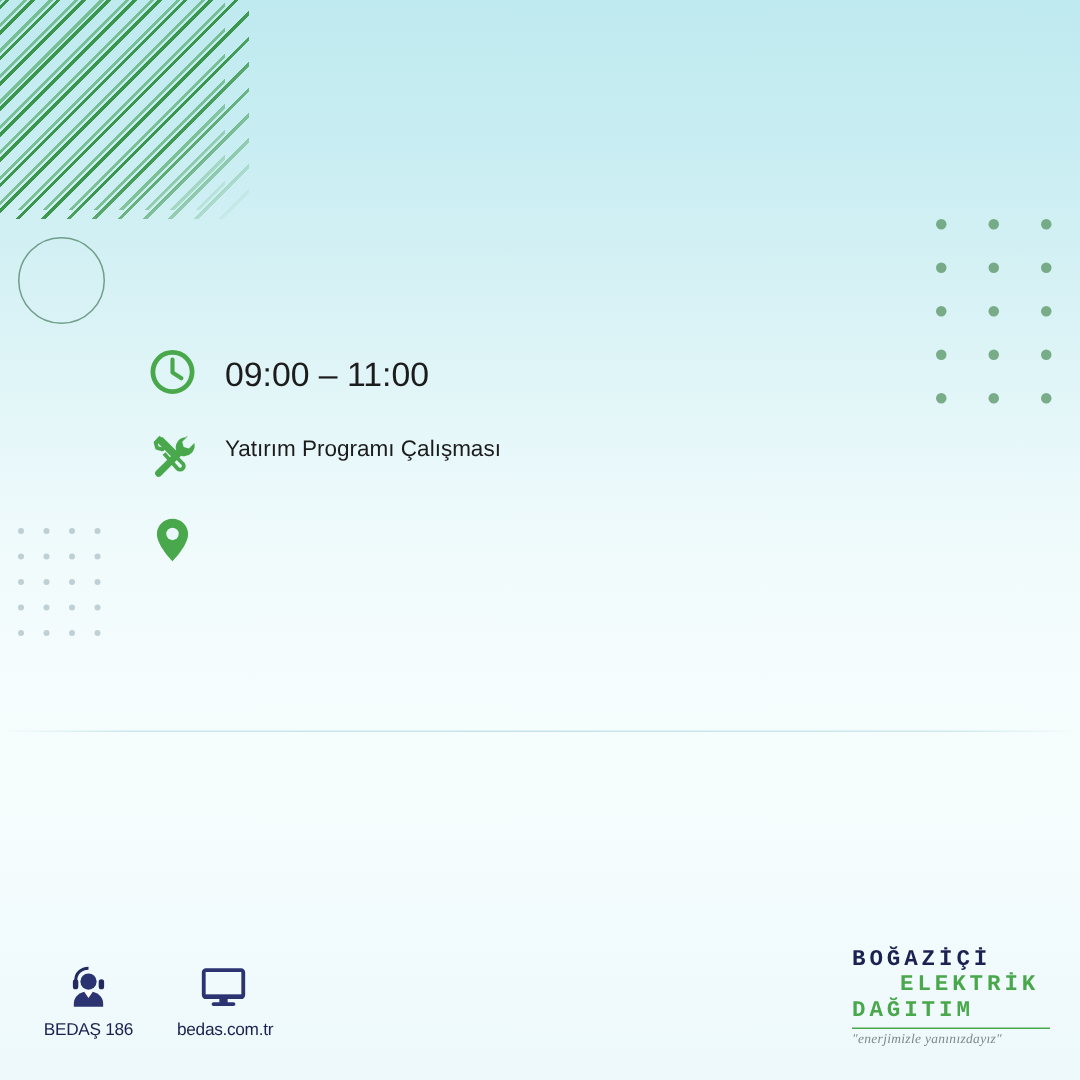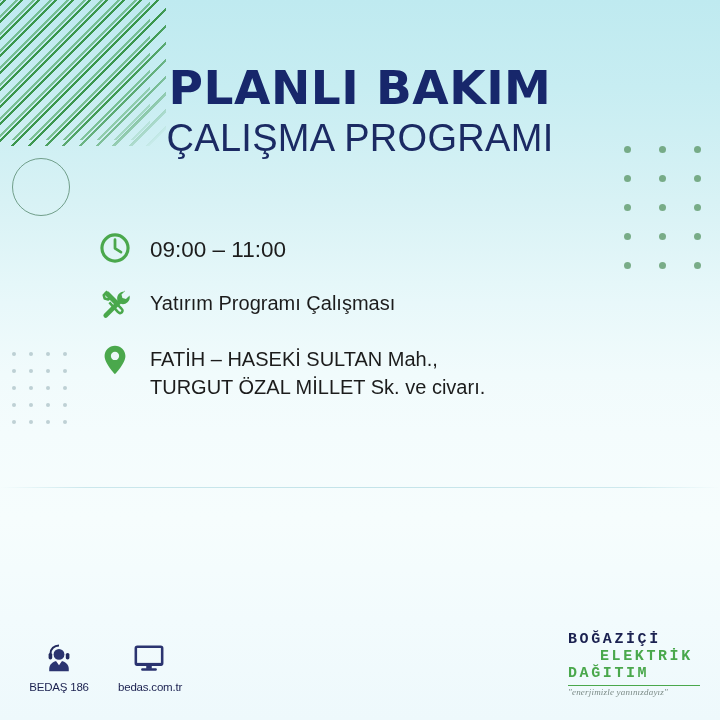--- a/index.html
+++ b/index.html
@@ -171,21 +171,21 @@
   .info-icon {
     width: 40px;
     min-width: 40px;
     height: 40px;
     display: flex;
     align-items: center;
     justify-content: flex-start;
   }
   .info-text {
     font-family: "Liberation Sans", sans-serif;
-    font-size: 20px;
+    font-size: 15px;
     color: #1c1c1c;
     line-height: 1.38;
     padding-top: 6px;
     margin-left: 12px;
     white-space: pre-line;
   }
   #row-date .info-text,
   #row-time .info-text {
     font-size: 22.5px;
   }
@@ -300,24 +300,20 @@
     <span></span>
       <span></span>
       <span></span>
     <span></span>
       <span></span>
       <span></span>
   </div>
 
   <div class="divider"></div>
 
-  <div class="title-block">
-    <div class="title-main">PLANLI BAKIM</div>
-    <div class="title-sub">ÇALIŞMA PROGRAMI</div>
-  </div>
 
   <div class="info">
 
 
     <div class="info-row" id="row-time">
       <div class="info-icon">
         <svg width="34" height="34" viewBox="0 0 32 32" aria-hidden="true">
           <circle cx="16" cy="16" r="12.3" fill="none" stroke="#4aa84c" stroke-width="3"></circle>
           <path d="M16 8.2v8.1l5.6 3.6" fill="none" stroke="#4aa84c" stroke-width="2.6" stroke-linecap="round" stroke-linejoin="round"></path>
         </svg>
@@ -338,22 +334,20 @@
       <div class="info-text">Yatırım Programı Çalışması</div>
     </div>
 
     <div class="info-row" id="row-loc">
       <div class="info-icon">
         <svg width="34" height="34" viewBox="0 0 32 32" aria-hidden="true">
           <path d="M16 2.6c-5.4 0-9.8 4.3-9.8 9.7 0 7.2 9.8 17.1 9.8 17.1s9.8-9.9 9.8-17.1c0-5.4-4.4-9.7-9.8-9.7z" fill="#4aa84c"></path>
           <circle cx="16" cy="12.2" r="3.9" fill="#eaf7f8"></circle>
         </svg>
       </div>
-      <div class="info-text">FATİH – HASEKİ SULTAN Mah.,
-TURGUT ÖZAL MİLLET Sk. ve civarı.</div>
     </div>
 
   </div>
 
   <div class="footer">
 
     <div class="foot-item">
       <div class="foot-icon">
         <svg width="34" height="34" viewBox="0 0 32 32" aria-hidden="true">
           <path d="M16 4.2c-4.6 0-8 3.3-8 7.6v2.4" fill="none" stroke="#222a5e" stroke-width="1.9"></path>

